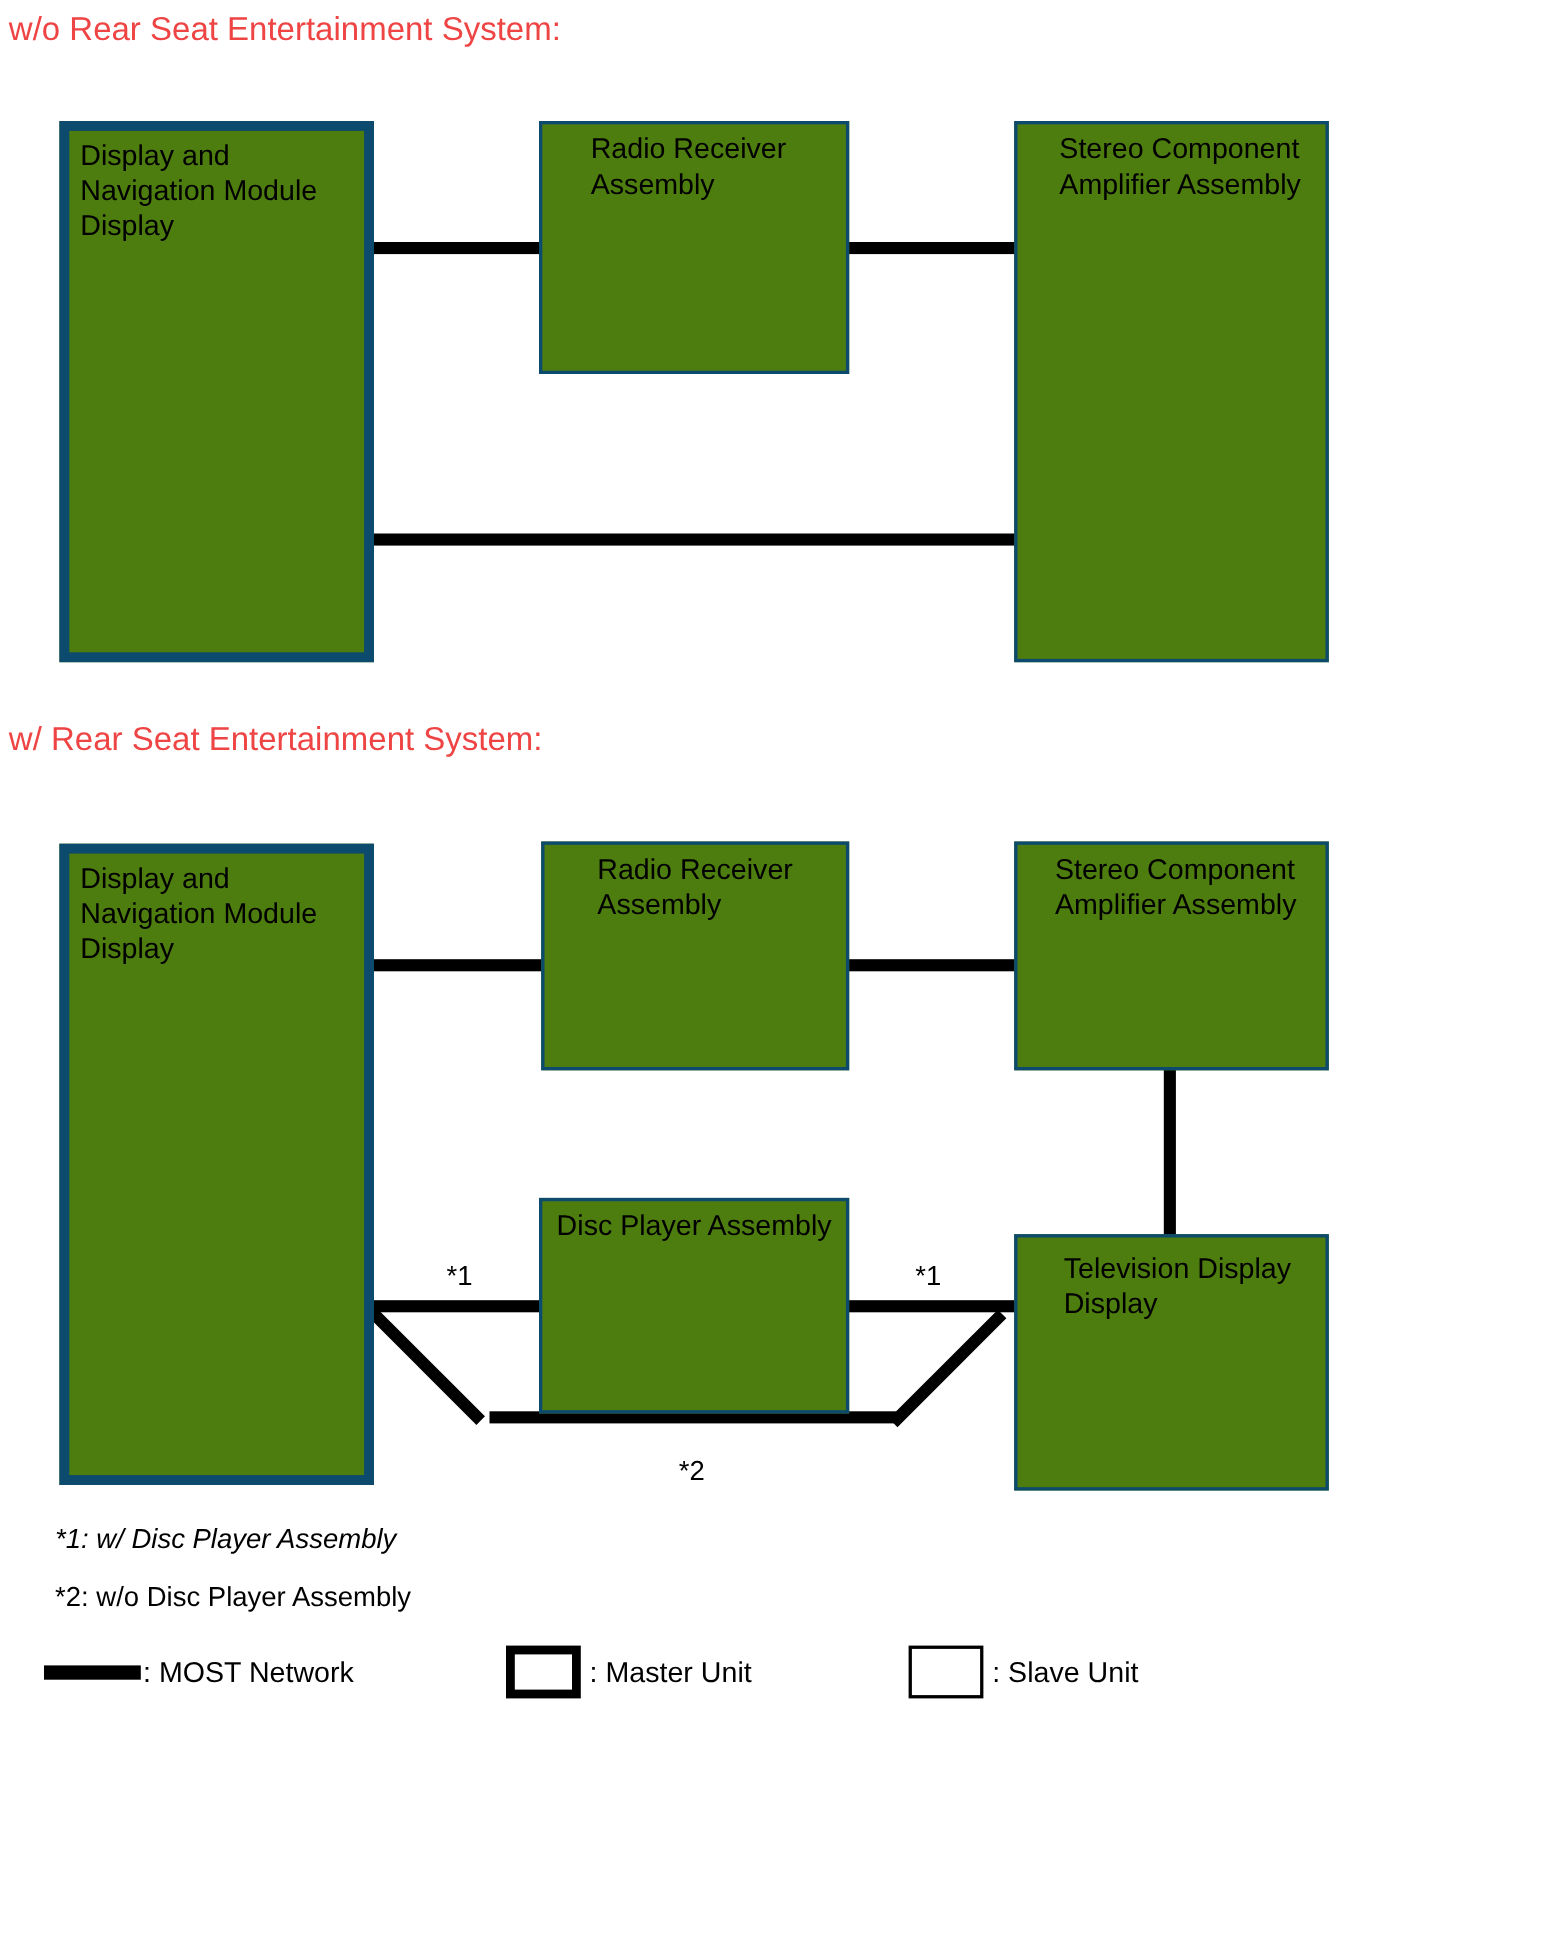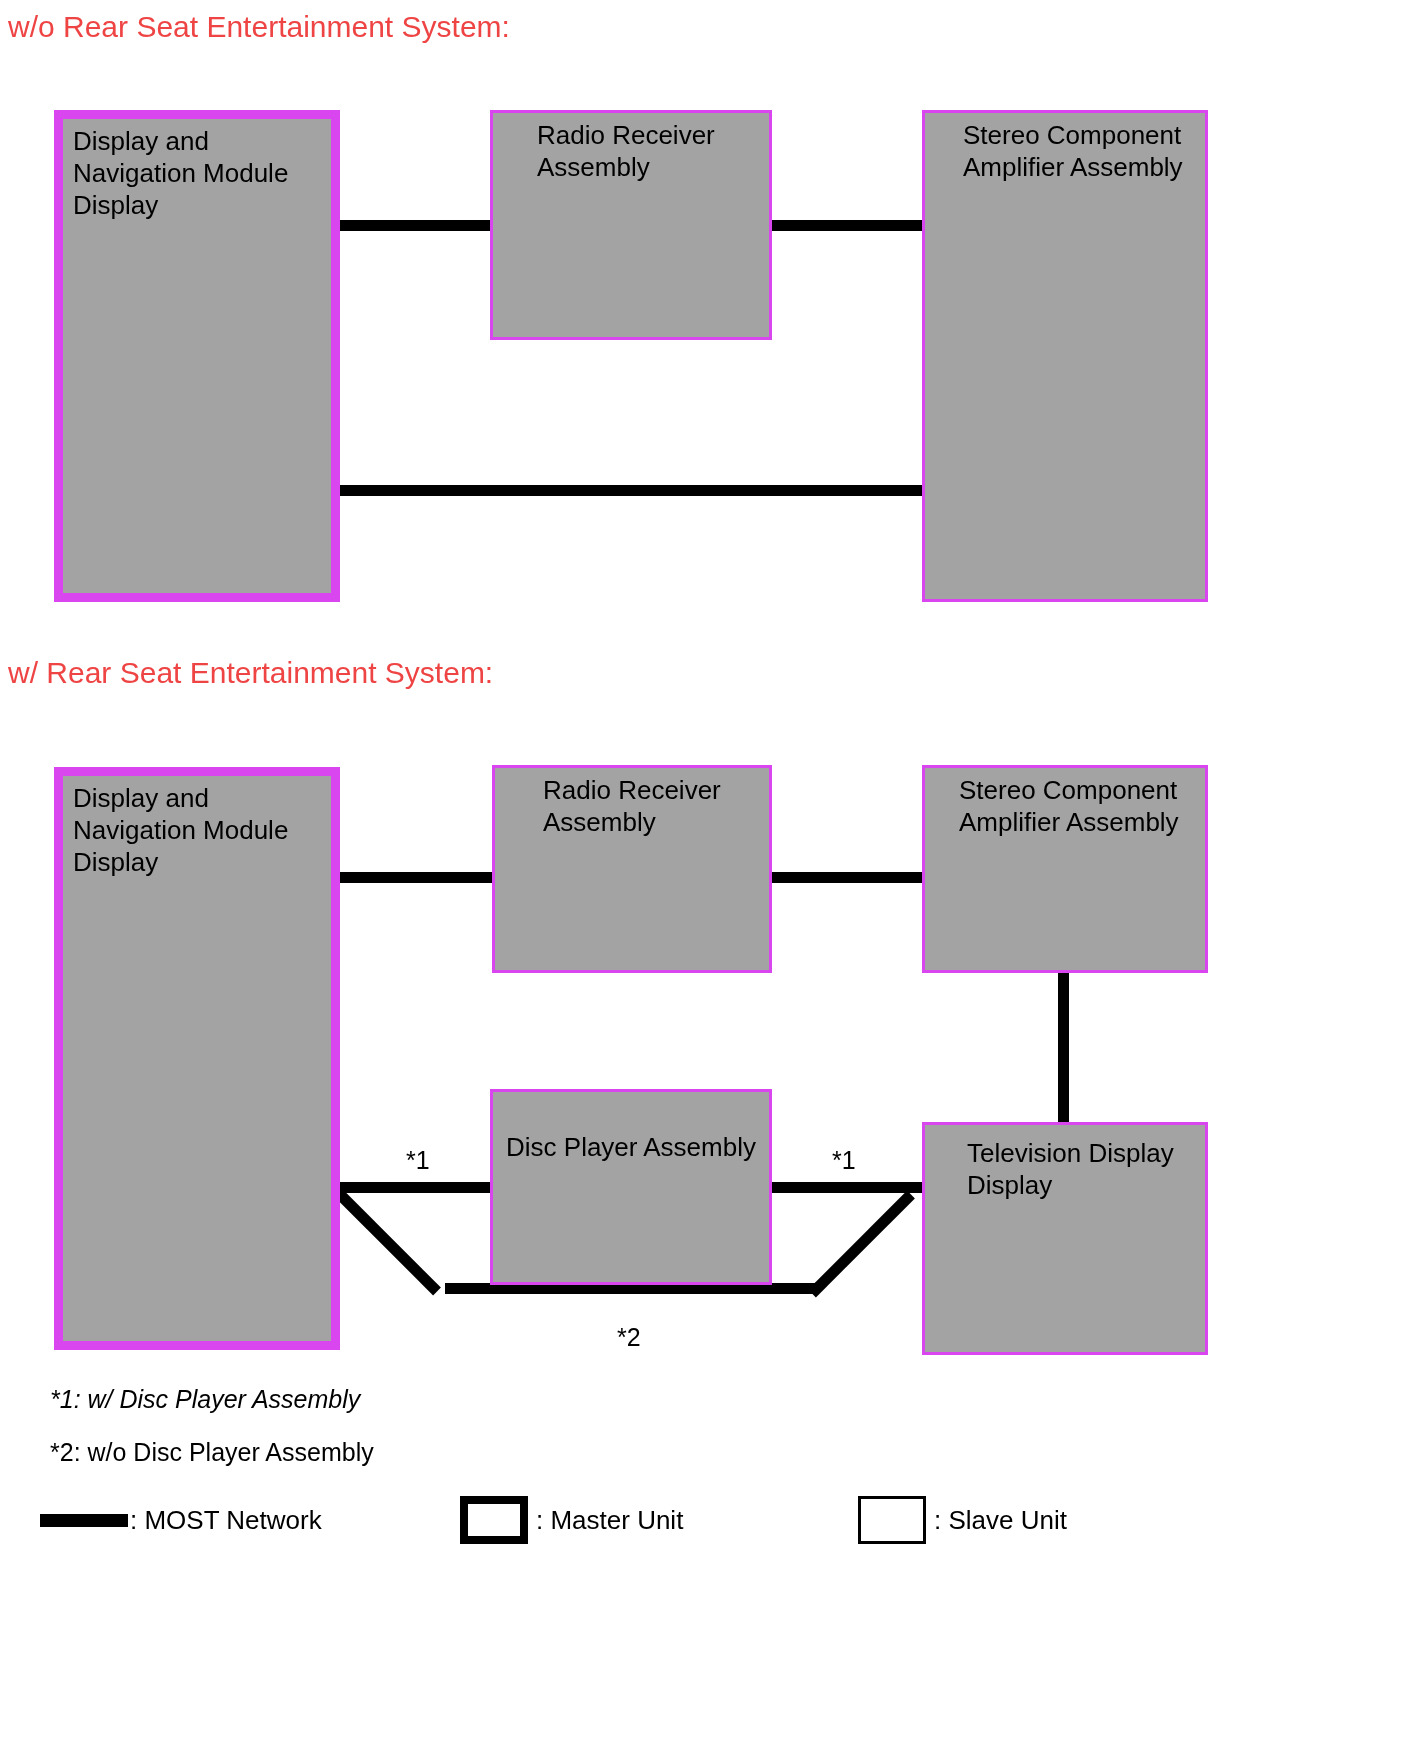--- a/index.html
+++ b/index.html
@@ -11,30 +11,30 @@
     -webkit-font-smoothing:antialiased;
   }
   .abs{position:absolute;}
   
   .section-title{
     font-size:30px;line-height:34px;font-weight:400;color:#ef4444;
     white-space:nowrap;
   }
   
   .unit-box{
-    position:absolute;background:#a3a3a3;box-sizing:border-box;
-    border:3px solid #d946ef;z-index:3;
+    position:absolute;background:#4d7c0f;box-sizing:border-box;
+    border:3px solid #0c4a6e;z-index:3;
   }
   .unit-box.master{border-width:9px;}
   .unit-box .box-label{
     position:absolute;left:10px;right:6px;top:6px;
     font-size:26px;line-height:32px;color:#000;text-align:left;
   }
   .unit-box .box-label.center{
-    left:0;right:0;text-align:center;padding:0 10px;margin-top:33px;
+    left:0;right:0;text-align:center;padding:0 10px;
   }
   
   .most-h{position:absolute;background:#000000;height:11px;z-index:2;}
   .most-v{position:absolute;background:#000000;width:11px;z-index:2;}
   .most-diag{position:absolute;background:#000000;height:11px;z-index:2;
              transform-origin:0 50%;}
   
   .note-mark{
     position:absolute;font-size:25px;line-height:25px;color:#000;z-index:4;
     white-space:nowrap;
@@ -127,18 +127,18 @@
   <div class="legend-item" style="left:460px;top:0;">
     <span class="legend-swatch-box master"></span>
     <span class="legend-text" style="margin-left:8px;">: Master Unit</span>
   </div>
 
   <div class="legend-item" style="left:40px;top:0;">
     <span class="legend-swatch-line"></span>
     <span class="legend-text">: MOST Network</span>
   </div>
 
-  <div class="legend-item" style="left:858px;top:0;justify-content:center;">
+  <div class="legend-item" style="left:826px;top:0;justify-content:center;">
     <span class="legend-swatch-box"></span>
     <span class="legend-text" style="margin-left:8px;">: Slave Unit</span>
   </div>
 
 </div>
 
 </body></html>

